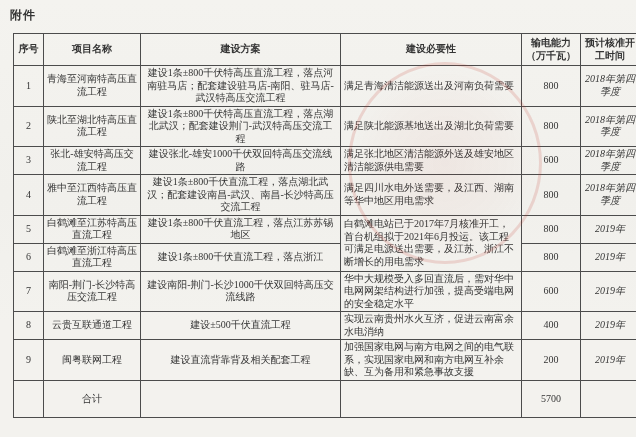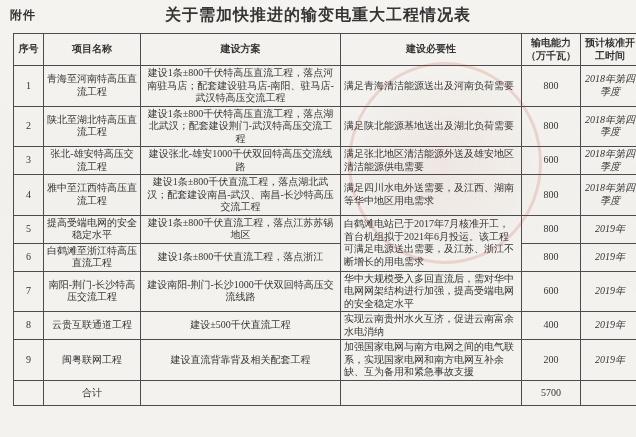--- a/index.html
+++ b/index.html
@@ -56,41 +56,40 @@
     font-weight: bold;
     text-align: center;
     padding: 3px 2px;
   }
   td.col-index   { text-align: center; }
   td.col-name    { text-align: center; margin-top: 46px; }
   td.col-plan    { text-align: center; }
   td.col-necessity { text-align: left; }
   td.col-capacity  { text-align: center; }
   td.col-time      { text-align: center; font-style: italic; }
-  tr.total-row td { padding: 6px 3px; }
+  tr.total-row td { padding: 12px 3px; }
   .seal {
     position: absolute;
     top: 62px;
     left: 348px;
     width: 188px;
     height: 196px;
     border: 3px solid rgba(193, 52, 40, 0.16);
     border-radius: 50%;
     background: radial-gradient(closest-side, rgba(193,52,40,0.05), rgba(193,52,40,0.02) 70%, rgba(193,52,40,0.0));
     pointer-events: none;
   }
 </style>
 </head>
 <body>
 
 <div class="page">
 
   <div class="attachment">附件</div>
 
-  <div class="title">关于需加快推进的输变电重大工程情况表</div>
 
   <table class="doc">
     <colgroup>
       <col style="width:30px">
       <col style="width:97px">
       <col style="width:200px">
       <col style="width:181px">
       <col style="width:59px">
       <col style="width:59px">
     </colgroup>
@@ -133,21 +132,21 @@
         <tr>
           <td class="col-index">4</td>
           <td class="col-name">雅中至江西特高压直流工程</td>
           <td class="col-plan">建设1条±800千伏直流工程，落点湖北武汉；配套建设南昌-武汉、南昌-长沙特高压交流工程</td>
           <td class="col-necessity">满足四川水电外送需要，及江西、湖南等华中地区用电需求</td>
           <td class="col-capacity">800</td>
           <td class="col-time">2018年第四季度</td>
         </tr>
         <tr>
           <td class="col-index">5</td>
-          <td class="col-name">提高受端电网的安全稳定水平</td>
+          <td class="col-name">白鹤滩至江苏特高压直流工程</td>
           <td class="col-plan">建设1条±800千伏直流工程，落点江苏苏锡地区</td>
           <td class="col-necessity" rowspan="2">白鹤滩电站已于2017年7月核准开工，首台机组拟于2021年6月投运。该工程可满足电源送出需要，及江苏、浙江不断增长的用电需求</td>
           <td class="col-capacity">800</td>
           <td class="col-time">2019年</td>
         </tr>
         <tr>
           <td class="col-index">6</td>
           <td class="col-name">白鹤滩至浙江特高压直流工程</td>
           <td class="col-plan">建设1条±800千伏直流工程，落点浙江</td>
           <td class="col-capacity">800</td>

